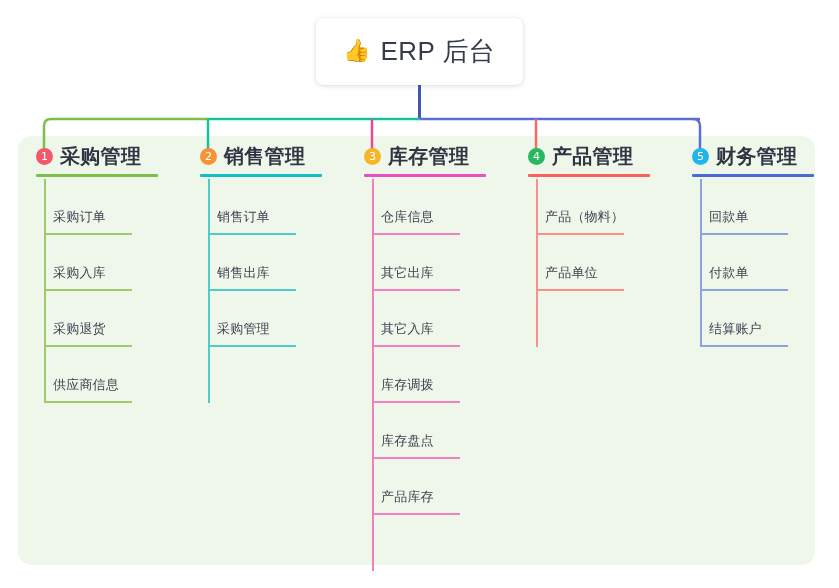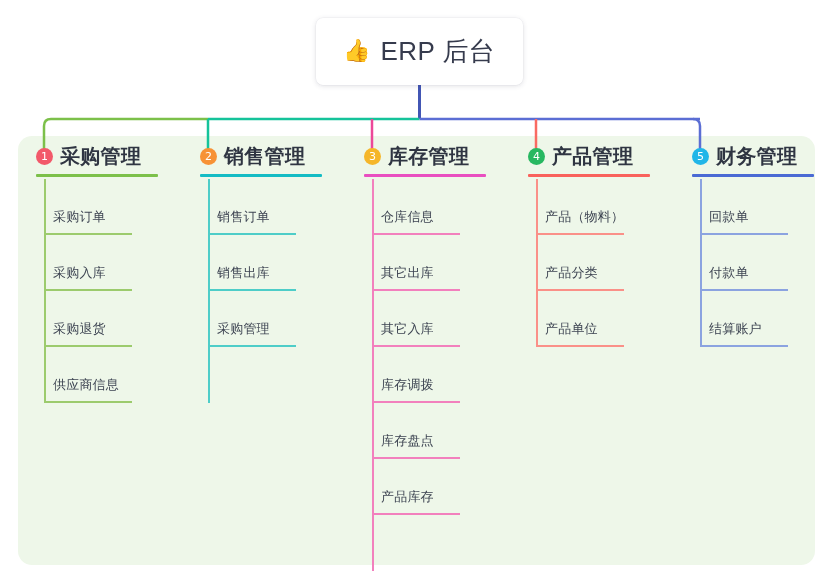--- a/index.html
+++ b/index.html
@@ -268,24 +268,20 @@
           <span class="col-title">产品管理</span>
           <div class="col-underline" style="background: rgb(249, 98, 92);"></div>
         </div>
         <div class="items">
           <div class="spine" style="background: rgb(250, 144, 136); height: 168px;"></div>
           <div class="item">
             <span class="item-label">产品（物料）</span>
             <div class="item-underline" style="background: rgb(250, 144, 136);"></div>
           </div>
           <div class="item">
-            <span class="item-label">产品分类</span>
-            <div class="item-underline" style="background: rgb(250, 144, 136);"></div>
-          </div>
-          <div class="item">
             <span class="item-label">产品单位</span>
             <div class="item-underline" style="background: rgb(250, 144, 136);"></div>
           </div>
         </div>
       </div>
       <div class="column col-4">
         <div class="col-head">
           <span class="badge" style="background: rgb(33, 182, 232);">5</span>
           <span class="col-title">财务管理</span>
           <div class="col-underline" style="background: rgb(74, 106, 212);"></div>

